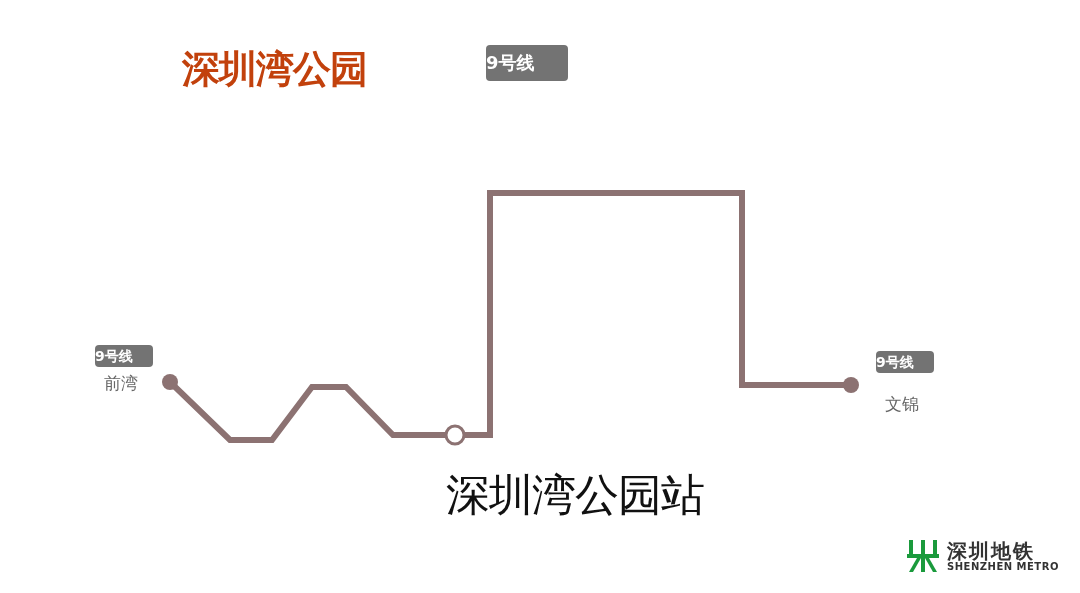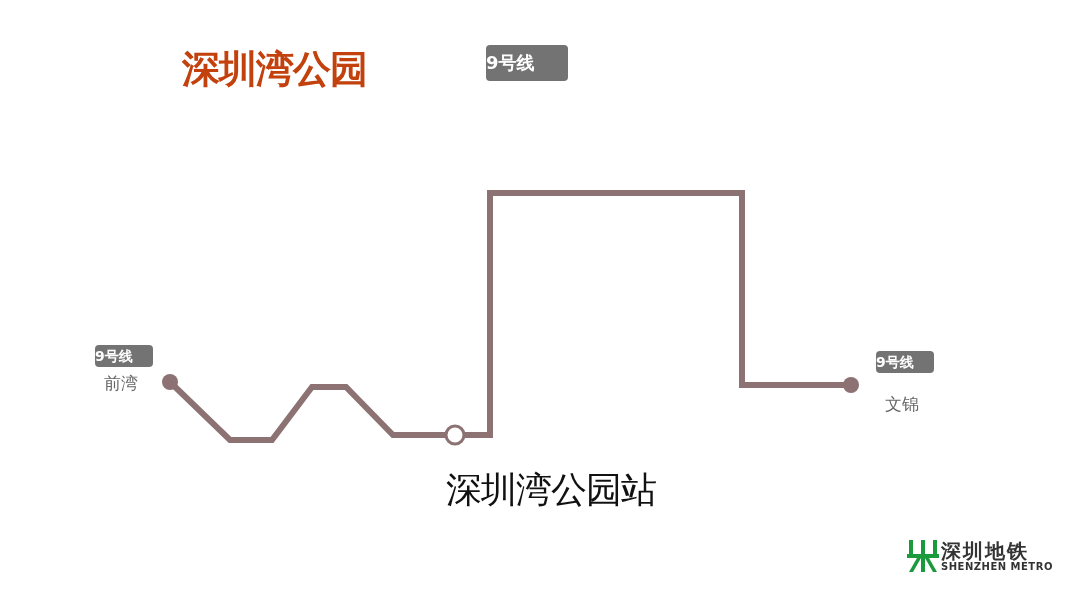--- a/index.html
+++ b/index.html
@@ -6,25 +6,25 @@
     body { width:1080px; height:593px; background:#ffffff; position:relative; overflow:hidden; font-family:"DejaVu Sans", sans-serif; }
     .title { position:absolute; left:182px; top:44px; font-size:38px; font-weight:bold; color:#c2410c; letter-spacing:-1px; }
     .line-badge { position:absolute; background:#737373; color:#fff; border-radius:4px; font-weight:bold; text-align:left; }
     .badge-top { left:486px; top:45px; width:82px; height:36px; line-height:36px; font-size:18px; }
     .badge-sm { width:58px; height:22px; line-height:22px; font-size:14px; }
     .badge-left { left:95px; top:345px; }
     .badge-right { left:876px; top:351px; }
     .stn-label { position:absolute; font-size:17px; color:#666; }
     .lbl-left { left:104px; top:372px; }
     .lbl-right { left:885px; top:393px; }
-    .station-name { position:absolute; left:446px; top:466px; font-size:36px; color:#111; letter-spacing:-1px; }
+    .station-name { position:absolute; left:446px; top:466px; font-size:44px; color:#111; letter-spacing:-1px; }
     svg.map { position:absolute; left:0; top:0; }
     .logo { position:absolute; left:905px; top:538px; display:flex; align-items:center; }
     .logo-mark { width:36px; height:36px; }
-    .logo-text { }
+    .logo-text { margin-left:6px; }
     .logo-cn { font-size:20px; font-weight:bold; color:#333; letter-spacing:2px; line-height:22px; }
     .logo-en { font-size:10px; font-weight:bold; color:#333; letter-spacing:0.5px; line-height:10px; }
   </style>
 </head>
 <body>
 
 <div class="title">深圳湾公园</div>
 <div class="line-badge badge-top">9号线</div>
 
 <svg class="map" width="1080" height="593" viewBox="0 0 1080 593">

